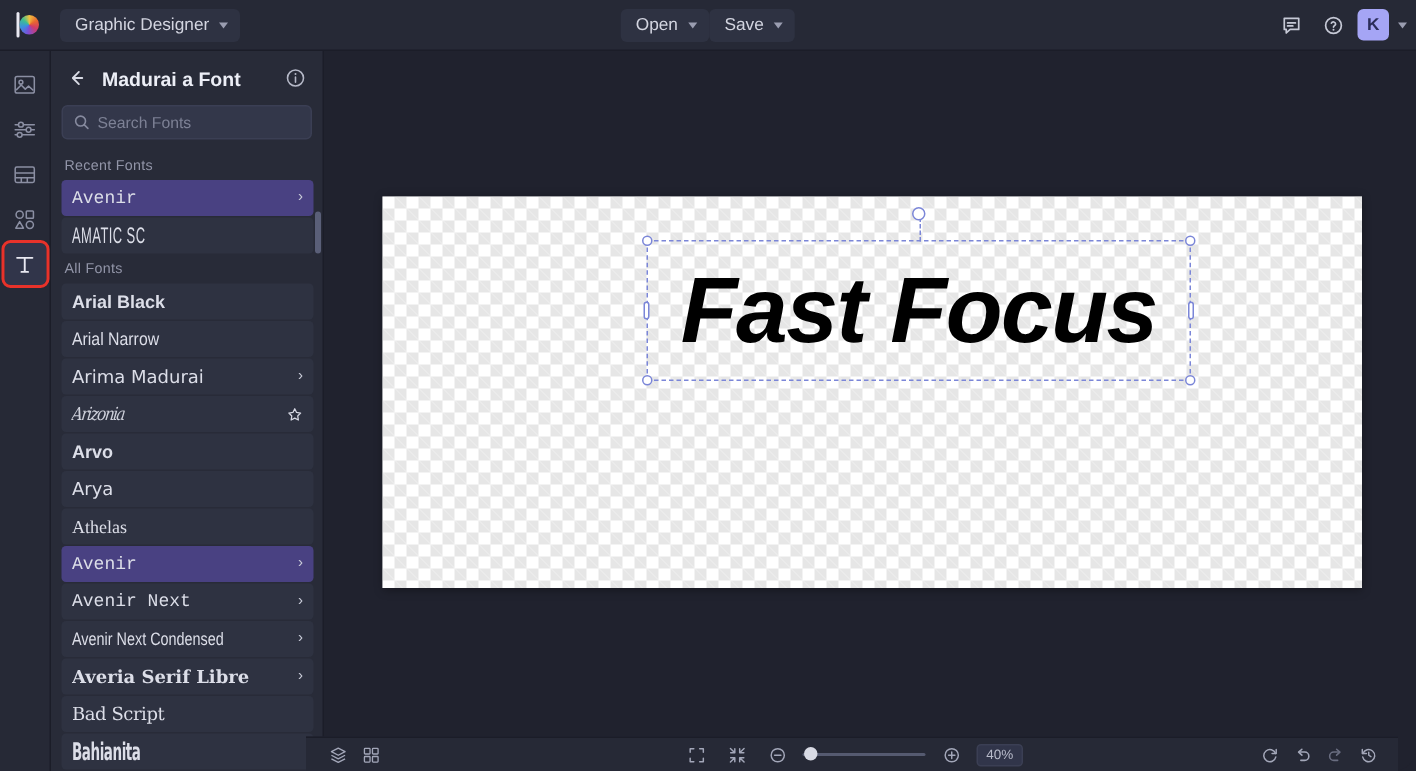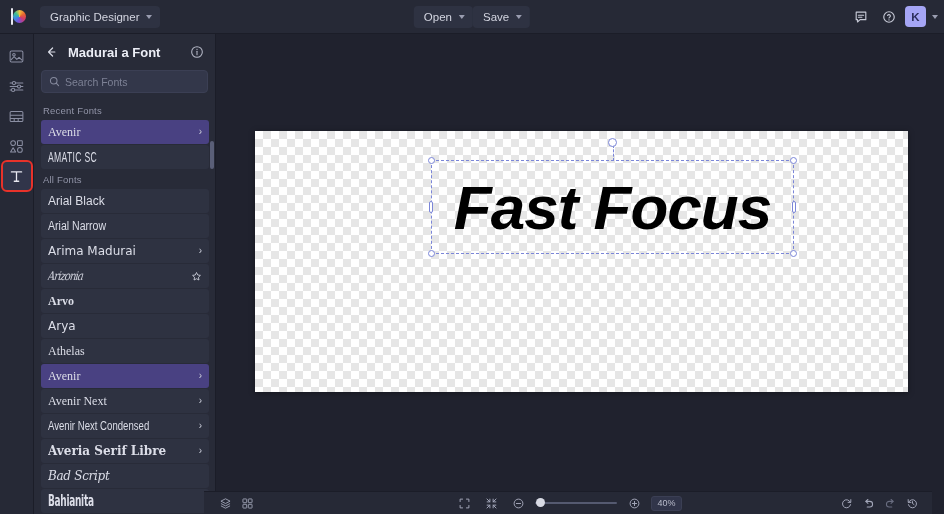--- a/index.html
+++ b/index.html
@@ -130,31 +130,31 @@
     height: 24px; background: #2e3241; border-radius: 3px; margin-bottom: 1px;
     display: flex; align-items: center; padding: 0 7px;
     color: #dcdee8; cursor: pointer; position: relative; overflow: hidden;
   }
   .font-row.selected { background: #494182; }
   .font-row .fname { flex: 1 1 auto; white-space: nowrap; overflow: hidden; font-size: 12px; }
   .font-row .chev { flex: 0 0 auto; color: #c9ccd8; font-size: 10px; line-height: 1; }
   .font-row .star { flex: 0 0 auto; color: #d7d9e4; display: flex; }
 
   
-  .f-arial-black { font-weight: normal; font-size: 14px; font-family: "Liberation Sans", sans-serif; }
+  .f-arial-black { font-weight: bold; font-size: 14px; font-family: "Liberation Sans", sans-serif; }
   .f-arial-narrow { font-size: 12.5px; font-family: "Liberation Sans Narrow","Liberation Sans", sans-serif; transform: scaleX(.88); transform-origin: left center; }
   .f-arima { font-size: 12.5px; font-family: "DejaVu Sans", sans-serif; }
   .f-script { font-family: "DejaVu Serif", serif; font-style: italic; font-size: 11.5px; letter-spacing: -1.2px; transform: scaleX(.85) skewX(-8deg); transform-origin: left center; opacity: .92; }
-  .f-arvo { font-family: Liberation Serif, serif; font-weight: bold; font-size: 13px; }
+  .f-arvo { font-family: Liberation Sans, sans-serif; font-weight: bold; font-size: 13px; }
   .f-arya { font-size: 12.5px; font-family: "DejaVu Sans", sans-serif; }
   .f-athelas { font-family: "Liberation Serif", serif; font-size: 13.5px; }
-  .f-avenir { font-size: 12px; font-family: Liberation Serif, serif; }
+  .f-avenir { font-size: 12px; font-family: Liberation Mono, monospace; }
   .f-avenir-cond { font-size: 10.5px; font-family: "Liberation Sans", sans-serif; transform: scaleX(.8); transform-origin: left center; }
   .f-averia { font-family: "DejaVu Serif", serif; font-weight: bold; font-size: 12.5px; }
-  .f-bad-script { font-family: "DejaVu Serif", serif; font-style: italic; font-size: 12.5px; letter-spacing: -.3px; }
+  .f-bad-script { font-family: "DejaVu Serif", serif; font-size: 12.5px; letter-spacing: -.3px; }
   .f-bahianita { font-family: "DejaVu Sans", sans-serif; font-weight: bold; font-size: 9px; transform: scaleX(.75) scaleY(1.35); transform-origin: left center; letter-spacing: -.4px; }
   .f-amatic { font-family: "Liberation Sans Narrow","Liberation Sans", sans-serif; font-size: 11px; letter-spacing: .4px; transform: scaleX(.72) scaleY(1.25); transform-origin: left center; }
 
   .panel-scrollbar {
     position: absolute; right: 1px; top: 40px; width: 4px; height: 28px;
     background: #5a5f78; border-radius: 2px;
   }
 
   
   .canvas-area {

